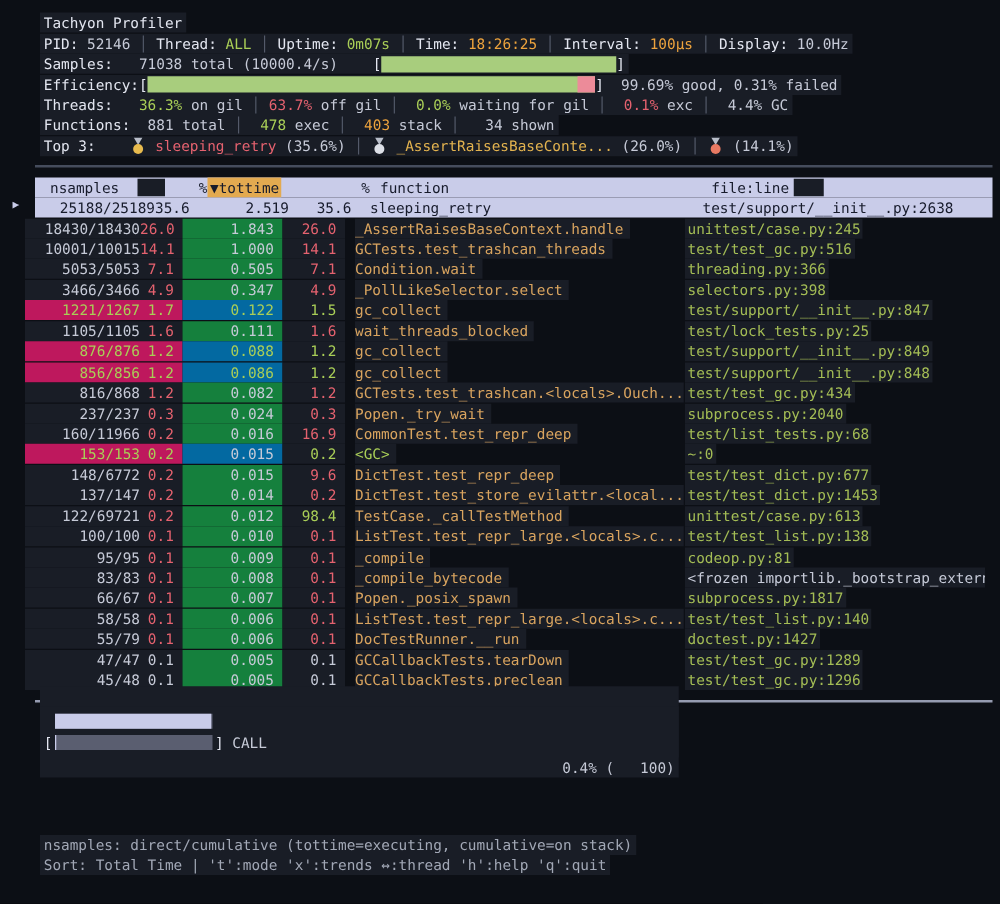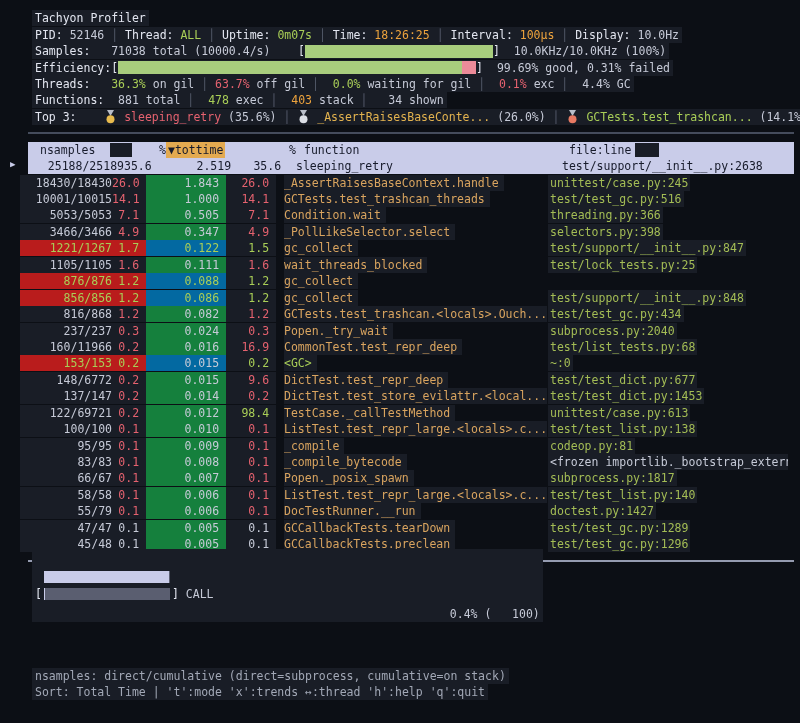--- a/index.html
+++ b/index.html
@@ -40,21 +40,21 @@
   .t-row{height:16.45px;display:flex;align-items:center;white-space:pre;padding-left:20px;}
   .lg{width:528px;display:flex;align-items:center;}
   .cell{background:#191d26;padding:1px 0;white-space:pre;overflow:hidden;}
   .col-ns{width:92px;text-align:right;}
   .col-p1{width:34px;text-align:right;}
   .col-tt{width:80px;text-align:right;background:#15803d;}
   .col-p2{width:50px;text-align:right;}
   .col-sp{width:8px;background:transparent;}
   .col-fn{max-width:258px;text-align:left;padding-right:5px;}
   .col-file{max-width:236px;text-align:left;background:#191d26;padding:1px 2px;overflow:hidden;white-space:pre;}
-  .t-row.hl .col-ns,.t-row.hl .col-p1{background:#b91c1c;}
+  .t-row.hl .col-ns,.t-row.hl .col-p1{background:#be185d;}
   .t-row.hl .col-tt{background:#0369a1;}
   
   .t-row.selrow{padding-left:0;margin-left:28px;width:766px;background:#c9cce9;position:relative;padding-left:4px;box-sizing:border-box;}
   .t-row.selrow .cell,.t-row.selrow .col-tt,.t-row.selrow .col-file{background:transparent;color:#171b2b;}
   .selarrow{position:absolute;left:10px;top:14px;color:#c9cce9;font-size:9px;width:14px;height:14px;}
   .t-row.headrow{padding-left:0;margin-left:28px;width:766px;background:#c9cce9;color:#171b2b;padding-left:4px;box-sizing:border-box;}
   .headrow span{white-space:pre;}
   .h-ns{width:70px;text-align:left;padding-left:8px;}
   .h-slot{width:22px;height:14px;background:#191d26;display:inline-block;}
   .h-p1{width:34px;text-align:right;}
@@ -82,21 +82,21 @@
   <div class="line pad">
     <span class="box c-fgb">Tachyon Profiler</span>
   </div>
 
   <div class="line pad">
     <span class="box"><span class="c-fgb">PID: </span><span class="c-fg">52146 </span><span class="c-dim">│ </span><span class="c-fgb">Thread: </span><span class="c-green">ALL </span><span class="c-dim">│ </span><span class="c-fgb">Uptime: </span><span class="c-green">0m07s </span><span class="c-dim">│ </span><span class="c-fgb">Time: </span><span class="c-orange">18:26:25 </span><span class="c-dim">│ </span><span class="c-fgb">Interval: </span><span class="c-orange">100µs </span><span class="c-dim">│ </span><span class="c-fgb">Display: </span><span class="c-fg">10.0Hz</span></span>
   </div>
 
   <div class="line pad">
     <span class="box">
-      <span class="c-fgb">Samples:</span><span class="c-fg">   71038 total (10000.4/s)    </span><span class="brk">[</span><span class="hbar" id="samples-bar" style="width:188px;"></span><span class="brk">]</span><span class="c-fg">  10.0KHz/10.0KHz (100%)</span>
+      <span class="c-fgb">Samples:</span><span class="c-fg">   71038 total (10000.4/s)    </span><span class="brk">[</span><span class="hbar" id="samples-bar" style="width:188px;"></span><span class="brk">]</span>
     </span>
   </div>
 
   <div class="line pad">
     <span class="box">
       <span class="c-fgb">Efficiency:</span><span class="brk">[</span><span class="hbar" id="eff-bar" style="width:358px;"><span class="bad" id="eff-bad" style="width: 4%;"></span></span><span class="brk">]</span><span class="c-fg">  99.69% good, 0.31% failed</span>
     </span>
   </div>
 
   <div class="line pad">
@@ -110,38 +110,38 @@
   <div class="line pad">
     <span class="box"><span class="c-fgb">Top 3:</span><span class="c-fg">    </span><span class="medal"><svg width="11" height="14" viewBox="0 0 11 14">
             <polygon points="2,0 9,0 5.5,6" fill="#b9bec9"></polygon>
             <circle cx="5.5" cy="9.2" r="4" fill="#e8bb4e"></circle>
           </svg></span><span class="c-red"> sleeping_retry</span><span class="c-fg"> (35.6%) </span><span class="c-dim">│ </span><span class="medal"><svg width="11" height="14" viewBox="0 0 11 14">
             <polygon points="2,0 9,0 5.5,6" fill="#b9bec9"></polygon>
             <circle cx="5.5" cy="9.2" r="4" fill="#dcdfe6"></circle>
           </svg></span><span class="c-yellow"> _AssertRaisesBaseConte...</span><span class="c-fg"> (26.0%) </span><span class="c-dim">│ </span><span class="medal"><svg width="11" height="14" viewBox="0 0 11 14">
             <polygon points="2,0 9,0 5.5,6" fill="#b9bec9"></polygon>
             <circle cx="5.5" cy="9.2" r="4" fill="#e87a63"></circle>
-          </svg></span><span class="c-green"> GCTests.test_trashcan...</span><span class="c-fg"> (14.1%)</span></span>
+          </svg></span><span class="c-fg"> (14.1%)</span></span>
   </div>
 
   <div class="line"><div class="ruleline"></div></div>
 
   <div class="t-row headrow">
     <span class="h-ns">nsamples</span><span class="h-slot"></span><span class="h-p1">%</span><span class="h-tt"><span class="h-ttlab">▼tottime</span></span><span class="h-p2">%</span><span class="h-sp"></span><span class="h-fn">function</span><span class="h-file">file:line</span><span class="h-slot2"></span>
   </div>
 
   <div id="table-body">
       <div class="t-row selrow"><span class="selarrow" style="position: absolute; left: -18px; top: 1px;">▶</span><span class="lg"><span class="cell col-ns c-fg">25188/25189</span><span class="cell col-p1 c-red">35.6 </span><span class="col-tt cell c-fg">2.519 </span><span class="cell col-p2 c-red">35.6 </span><span class="col-sp"></span><span class="cell col-fn c-fn">sleeping_retry</span></span><span class="col-file c-file">test/support/__init__.py:2638</span></div>
       <div class="t-row"><span class="lg"><span class="cell col-ns c-fg">18430/18430</span><span class="cell col-p1 c-red">26.0 </span><span class="col-tt cell c-fg">1.843 </span><span class="cell col-p2 c-red">26.0 </span><span class="col-sp"></span><span class="cell col-fn c-fn">_AssertRaisesBaseContext.handle</span></span><span class="col-file c-file">unittest/case.py:245</span></div>
       <div class="t-row"><span class="lg"><span class="cell col-ns c-fg">10001/10015</span><span class="cell col-p1 c-red">14.1 </span><span class="col-tt cell c-fg">1.000 </span><span class="cell col-p2 c-red">14.1 </span><span class="col-sp"></span><span class="cell col-fn c-fn">GCTests.test_trashcan_threads</span></span><span class="col-file c-file">test/test_gc.py:516</span></div>
       <div class="t-row"><span class="lg"><span class="cell col-ns c-fg">5053/5053</span><span class="cell col-p1 c-red">7.1 </span><span class="col-tt cell c-fg">0.505 </span><span class="cell col-p2 c-red">7.1 </span><span class="col-sp"></span><span class="cell col-fn c-fn">Condition.wait</span></span><span class="col-file c-file">threading.py:366</span></div>
       <div class="t-row"><span class="lg"><span class="cell col-ns c-fg">3466/3466</span><span class="cell col-p1 c-red">4.9 </span><span class="col-tt cell c-fg">0.347 </span><span class="cell col-p2 c-red">4.9 </span><span class="col-sp"></span><span class="cell col-fn c-fn">_PollLikeSelector.select</span></span><span class="col-file c-file">selectors.py:398</span></div>
       <div class="t-row hl"><span class="lg"><span class="cell col-ns c-green">1221/1267</span><span class="cell col-p1 c-green">1.7 </span><span class="col-tt cell c-green">0.122 </span><span class="cell col-p2 c-green">1.5 </span><span class="col-sp"></span><span class="cell col-fn c-fn">gc_collect</span></span><span class="col-file c-file">test/support/__init__.py:847</span></div>
       <div class="t-row"><span class="lg"><span class="cell col-ns c-fg">1105/1105</span><span class="cell col-p1 c-red">1.6 </span><span class="col-tt cell c-fg">0.111 </span><span class="cell col-p2 c-red">1.6 </span><span class="col-sp"></span><span class="cell col-fn c-fn">wait_threads_blocked</span></span><span class="col-file c-file">test/lock_tests.py:25</span></div>
-      <div class="t-row hl"><span class="lg"><span class="cell col-ns c-green">876/876</span><span class="cell col-p1 c-green">1.2 </span><span class="col-tt cell c-green">0.088 </span><span class="cell col-p2 c-green">1.2 </span><span class="col-sp"></span><span class="cell col-fn c-fn">gc_collect</span></span></div>
+      <div class="t-row hl"><span class="lg"><span class="cell col-ns c-green">876/876</span><span class="cell col-p1 c-green">1.2 </span><span class="col-tt cell c-green">0.088 </span><span class="cell col-p2 c-green">1.2 </span><span class="col-sp"></span><span class="cell col-fn c-fn">gc_collect</span></span><span class="col-file c-file">test/support/__init__.py:849</span></div>
       <div class="t-row hl"><span class="lg"><span class="cell col-ns c-green">856/856</span><span class="cell col-p1 c-green">1.2 </span><span class="col-tt cell c-green">0.086 </span><span class="cell col-p2 c-green">1.2 </span><span class="col-sp"></span><span class="cell col-fn c-fn">gc_collect</span></span><span class="col-file c-file">test/support/__init__.py:848</span></div>
       <div class="t-row"><span class="lg"><span class="cell col-ns c-fg">816/868</span><span class="cell col-p1 c-red">1.2 </span><span class="col-tt cell c-fg">0.082 </span><span class="cell col-p2 c-red">1.2 </span><span class="col-sp"></span><span class="cell col-fn c-fn">GCTests.test_trashcan.&lt;locals&gt;.Ouch...</span></span><span class="col-file c-file">test/test_gc.py:434</span></div>
       <div class="t-row"><span class="lg"><span class="cell col-ns c-fg">237/237</span><span class="cell col-p1 c-red">0.3 </span><span class="col-tt cell c-fg">0.024 </span><span class="cell col-p2 c-red">0.3 </span><span class="col-sp"></span><span class="cell col-fn c-fn">Popen._try_wait</span></span><span class="col-file c-file">subprocess.py:2040</span></div>
       <div class="t-row"><span class="lg"><span class="cell col-ns c-fg">160/11966</span><span class="cell col-p1 c-red">0.2 </span><span class="col-tt cell c-fg">0.016 </span><span class="cell col-p2 c-red">16.9 </span><span class="col-sp"></span><span class="cell col-fn c-fn">CommonTest.test_repr_deep</span></span><span class="col-file c-file">test/list_tests.py:68</span></div>
       <div class="t-row hl"><span class="lg"><span class="cell col-ns c-green">153/153</span><span class="cell col-p1 c-green">0.2 </span><span class="col-tt cell c-fg">0.015 </span><span class="cell col-p2 c-green">0.2 </span><span class="col-sp"></span><span class="cell col-fn c-green">&lt;GC&gt;</span></span><span class="col-file c-file">~:0</span></div>
       <div class="t-row"><span class="lg"><span class="cell col-ns c-fg">148/6772</span><span class="cell col-p1 c-red">0.2 </span><span class="col-tt cell c-fg">0.015 </span><span class="cell col-p2 c-red">9.6 </span><span class="col-sp"></span><span class="cell col-fn c-fn">DictTest.test_repr_deep</span></span><span class="col-file c-file">test/test_dict.py:677</span></div>
       <div class="t-row"><span class="lg"><span class="cell col-ns c-fg">137/147</span><span class="cell col-p1 c-red">0.2 </span><span class="col-tt cell c-fg">0.014 </span><span class="cell col-p2 c-red">0.2 </span><span class="col-sp"></span><span class="cell col-fn c-fn">DictTest.test_store_evilattr.&lt;local...</span></span><span class="col-file c-file">test/test_dict.py:1453</span></div>
       <div class="t-row"><span class="lg"><span class="cell col-ns c-fg">122/69721</span><span class="cell col-p1 c-red">0.2 </span><span class="col-tt cell c-fg">0.012 </span><span class="cell col-p2 c-green">98.4 </span><span class="col-sp"></span><span class="cell col-fn c-fn">TestCase._callTestMethod</span></span><span class="col-file c-file">unittest/case.py:613</span></div>
       <div class="t-row"><span class="lg"><span class="cell col-ns c-fg">100/100</span><span class="cell col-p1 c-red">0.1 </span><span class="col-tt cell c-fg">0.010 </span><span class="cell col-p2 c-red">0.1 </span><span class="col-sp"></span><span class="cell col-fn c-fn">ListTest.test_repr_large.&lt;locals&gt;.c...</span></span><span class="col-file c-file">test/test_list.py:138</span></div>
       <div class="t-row"><span class="lg"><span class="cell col-ns c-fg">95/95</span><span class="cell col-p1 c-red">0.1 </span><span class="col-tt cell c-fg">0.009 </span><span class="cell col-p2 c-red">0.1 </span><span class="col-sp"></span><span class="cell col-fn c-fn">_compile</span></span><span class="col-file c-file">codeop.py:81</span></div>
@@ -159,19 +159,19 @@
     <div class="oprule" style="flex:1;margin-right:6px;"></div>
   </div>
   <div id="opcodes-body">
       <div class="op-row"><span class="box"><span class="brk">[</span><span class="obar"><span class="fill" style="width: 99.6%;"></span></span><span class="brk">] </span><span class="op-name c-fg">CALL_BUILTIN_O (CALL)</span><span class="op-stats c-fg">99.6% ( 25088)</span></span></div>
       <div class="op-row"><span class="box"><span class="brk">[</span><span class="obar"><span class="fill" style="width: 0.4%;"></span></span><span class="brk">] </span><span class="op-name c-fg">CALL</span><span class="op-stats c-fg"> 0.4% (   100)</span></span></div>
     </div>
 
   <div class="spacer-footer"></div>
 
   <div class="line pad">
-    <span class="box c-foot">nsamples: direct/cumulative (direct=subprocess, cumulative=on stack)</span>
+    <span class="box c-foot">nsamples: direct/cumulative (tottime=executing, cumulative=on stack)</span>
   </div>
   <div class="line pad">
     <span class="box c-foot">Sort: Total Time | 't':mode 'x':trends ↔:thread 'h':help 'q':quit</span>
   </div>
 
 </div>
 
 </body></html>

